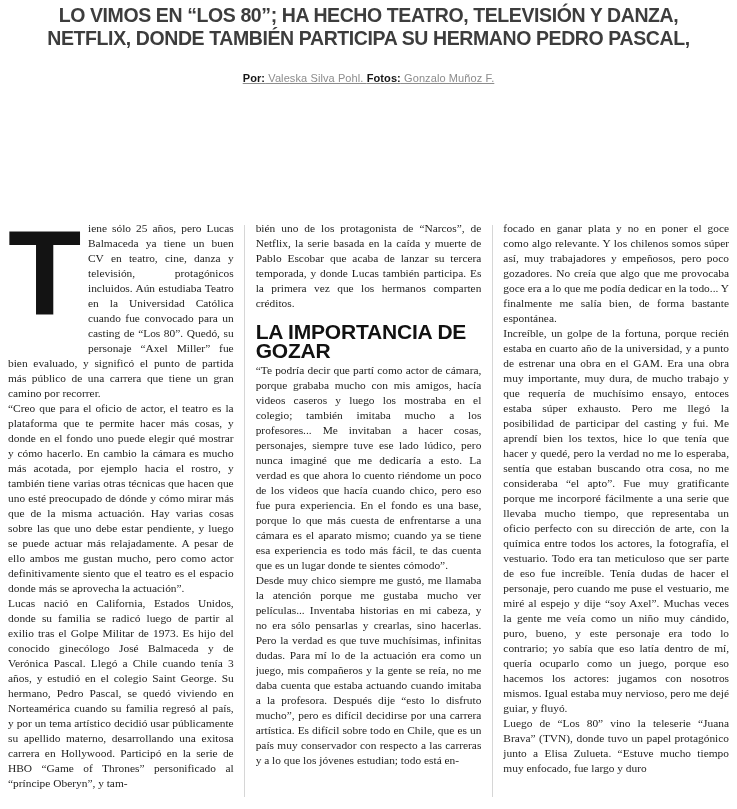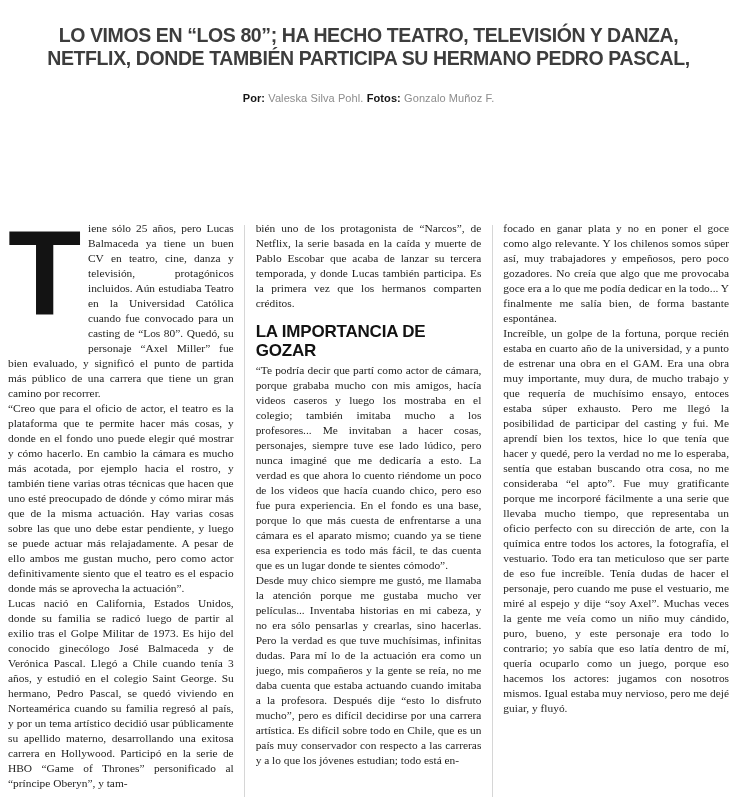--- a/index.html
+++ b/index.html
@@ -8,28 +8,28 @@
     --rule:#d6d6d6;
     --byline-names:#8c8c8c;
     --label-color:#161616;
   }
   html,body{margin:0;padding:0;background:#ffffff;}
   .page{
     position:relative;width:737px;height:809px;overflow:hidden;background:#ffffff;
     font-family:"Liberation Serif",serif;
   }
   .headline{
-    margin:0;padding-top:24px;text-align:center;
+    margin:0;padding-top:4px;text-align:center;
     font-family:"Liberation Sans",sans-serif;font-weight:700;
     color:var(--headline);font-size:19.5px;line-height:22.5px;letter-spacing:-0.4px;
   }
   .byline{
     margin-top:23px;text-align:center;
     font-family:"Liberation Sans",sans-serif;font-size:11px;line-height:13px;
-    color:var(--byline-names);letter-spacing:0.1px;
+    color:var(--byline-names);letter-spacing:0.1px;text-decoration:underline;
   }
   .byline .label{font-weight:700;color:var(--label-color);}
   .article{
     position:absolute;top:221px;left:8px;right:8px;bottom:0;
     display:flex;gap:22px;
   }
   .article-col{flex:1 1 0;min-width:0;overflow:hidden;}
   .col-rule{position:absolute;top:4px;bottom:12px;width:1px;background:var(--rule);}
   .rule-1{left:236px;}
   .rule-2{left:484px;}
@@ -38,21 +38,21 @@
     font-size:11.4px;line-height:15px;color:var(--body-text);
     text-justify:inter-word;
   }
   .question{
     margin:0;text-align:justify;
     font-size:11.4px;line-height:15px;color:var(--body-text);font-weight:700;
   }
   .subheading{
     margin:11px 0 3px 0;
     font-family:"Liberation Sans",sans-serif;font-weight:700;
-    font-size:17px;line-height:19px;letter-spacing:-0.2px;color:#121212;
+    font-size:21px;line-height:19px;letter-spacing:-0.2px;color:#121212;
   }
   .dropcap{
     float:left;width:80px;height:131px;
     font-family:"Liberation Sans",sans-serif;font-weight:700;
     font-size:120px;line-height:104px;color:#131313;
   }
 </style>
 </head>
 <body>
 
@@ -77,15 +77,16 @@
       </div>
     <div class="article-col">
         <p class="para">bién uno de los protagonista de “Narcos”, de Netflix, la serie basada en la caída y muerte de Pablo Escobar que acaba de lanzar su tercera temporada, y donde Lucas también participa. Es la primera vez que los hermanos comparten créditos.</p>
         <h2 class="subheading">LA IMPORTANCIA DE GOZAR</h2>
         <p class="para">“Te podría decir que partí como actor de cámara, porque grababa mucho con mis amigos, hacía videos caseros y luego los mostraba en el colegio; también imitaba mucho a los profesores... Me invitaban a hacer cosas, personajes, siempre tuve ese lado lúdico, pero nunca imaginé que me dedicaría a esto. La verdad es que ahora lo cuento riéndome un poco de los videos que hacía cuando chico, pero eso fue pura experiencia. En el fondo es una base, porque lo que más cuesta de enfrentarse a una cámara es el aparato mismo; cuando ya se tiene esa experiencia es todo más fácil, te das cuenta que es un lugar donde te sientes cómodo”.</p>
         <p class="para">Desde muy chico siempre me gustó, me llamaba la atención porque me gustaba mucho ver películas... Inventaba historias en mi cabeza, y no era sólo pensarlas y crearlas, sino hacerlas. Pero la verdad es que tuve muchísimas, infinitas dudas. Para mí lo de la actuación era como un juego, mis compañeros y la gente se reía, no me daba cuenta que estaba actuando cuando imitaba a la profesora. Después dije “esto lo disfruto mucho”, pero es difícil decidirse por una carrera artística. Es difícil sobre todo en Chile, que es un país muy conservador con respecto a las carreras y a lo que los jóvenes estudian; todo está en-</p>
       </div>
     <div class="article-col">
         <p class="para">focado en ganar plata y no en poner el goce como algo relevante. Y los chilenos somos súper así, muy trabajadores y empeñosos, pero poco gozadores. No creía que algo que me provocaba goce era a lo que me podía dedicar en la todo... Y finalmente me salía bien, de forma bastante espontánea.</p>
         <p class="para">Increíble, un golpe de la fortuna, porque recién estaba en cuarto año de la universidad, y a punto de estrenar una obra en el GAM. Era una obra muy importante, muy dura, de mucho trabajo y que requería de muchísimo ensayo, entoces estaba súper exhausto. Pero me llegó la posibilidad de participar del casting y fui. Me aprendí bien los textos, hice lo que tenía que hacer y quedé, pero la verdad no me lo esperaba, sentía que estaban buscando otra cosa, no me consideraba “el apto”. Fue muy gratificante porque me incorporé fácilmente a una serie que llevaba mucho tiempo, que representaba un oficio perfecto con su dirección de arte, con la química entre todos los actores, la fotografía, el vestuario. Todo era tan meticuloso que ser parte de eso fue increíble. Tenía dudas de hacer el personaje, pero cuando me puse el vestuario, me miré al espejo y dije “soy Axel”. Muchas veces la gente me veía como un niño muy cándido, puro, bueno, y este personaje era todo lo contrario; yo sabía que eso latía dentro de mí, quería ocuparlo como un juego, porque eso hacemos los actores: jugamos con nosotros mismos. Igual estaba muy nervioso, pero me dejé guiar, y fluyó.</p>
+        <p class="para">Luego de “Los 80” vino la teleserie “Juana Brava” (TVN), donde tuvo un papel protagónico junto a Elisa Zulueta. “Estuve mucho tiempo muy enfocado, fue largo y duro</p>
       </div>
   </main>
 </div>
 
 </body></html>

